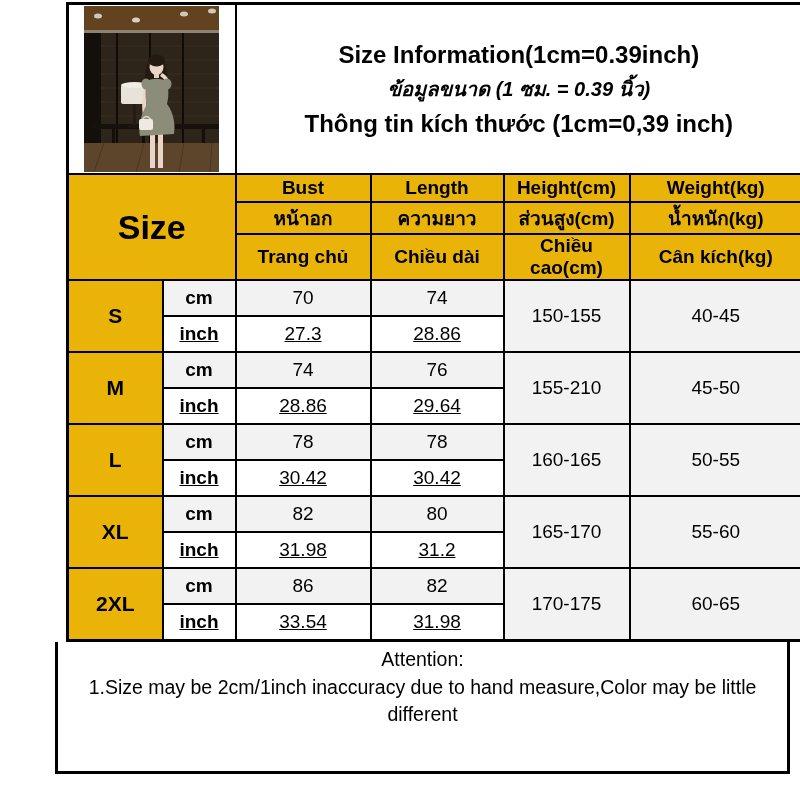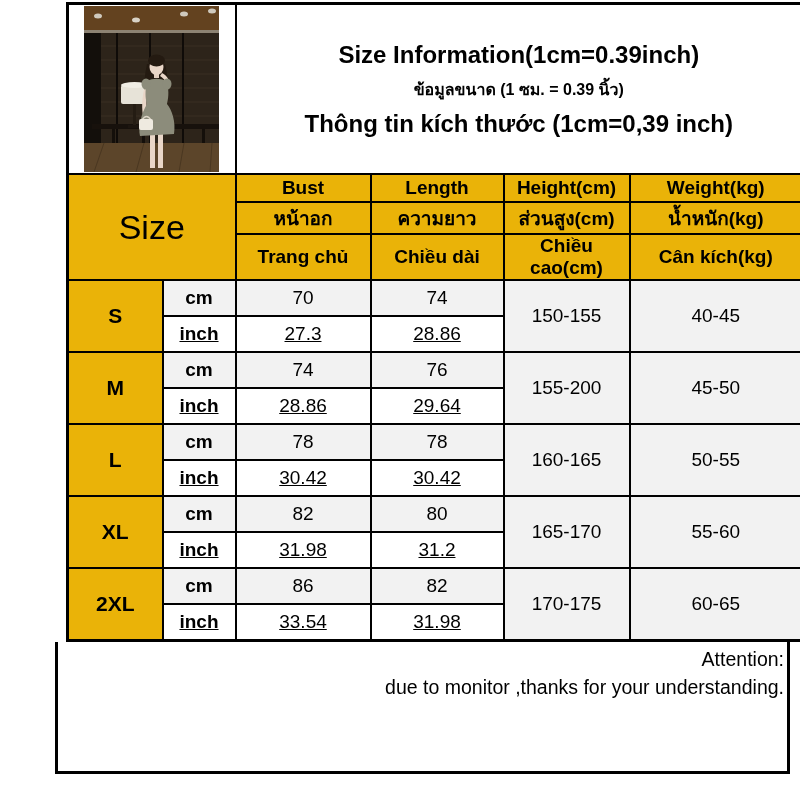--- a/index.html
+++ b/index.html
@@ -21,30 +21,30 @@
   .lgray{background:#f2f2f2;}
   .white{background:#ffffff;text-decoration:underline;}
   .r-top td{height:168px;}
   .r-h td{height:26px;}
   .r-d td{height:34px;}
   .photo-td{background:#ffffff;}
   .photo-wrap{display:flex;align-items:center;justify-content:center;}
   .title-td{background:#ffffff;}
   .title-block{display:flex;flex-direction:column;align-items:center;justify-content:center;gap:9px;}
   .title-en,.title-vi{font-size:24px;font-weight:bold;line-height:26px;}
-  .title-th{font-size:16px;font-weight:bold;line-height:25px;}
-  .size-big{font-size:34px;font-weight:normal;}
+  .title-th{font-size:20px;font-weight:bold;line-height:25px;font-style:italic;}
+  .size-big{font-size:34px;font-weight:bold;}
   .hcell{font-size:19px;font-weight:bold;}
   .size-letter{font-size:21px;font-weight:bold;}
   .unit{font-size:19px;font-weight:bold;}
   .val{font-size:19px;font-weight:normal;}
   .attention-box{
     border:3px solid #000;border-top:none;
     min-height:125px;padding:4px 3px 0 3px;
-    font-size:19.5px;line-height:27.5px;text-align:right;
+    font-size:19.5px;line-height:27.5px;text-align:center;
     background:#ffffff;
   }
 </style>
 </head>
 <body>
 
 <div class="canvas">
   <div class="sheet">
     <table class="size-table">
       <colgroup>
@@ -167,21 +167,21 @@
         <td class="white unit">inch</td>
         <td class="white val">27.3</td>
         <td class="white val">28.86</td>
       </tr>
 
       <tr class="r-d">
         <td rowspan="2" class="gray size-letter">M</td>
         <td class="lgray unit">cm</td>
         <td class="lgray val">74</td>
         <td class="lgray val">76</td>
-        <td rowspan="2" class="lgray val">155-200</td>
+        <td rowspan="2" class="lgray val">155-210</td>
         <td rowspan="2" class="lgray val">45-50</td>
       </tr>
       <tr class="r-d">
         <td class="white unit">inch</td>
         <td class="white val">28.86</td>
         <td class="white val">29.64</td>
       </tr>
 
       <tr class="r-d">
         <td rowspan="2" class="gray size-letter">L</td>
@@ -222,16 +222,16 @@
       <tr class="r-d">
         <td class="white unit">inch</td>
         <td class="white val">33.54</td>
         <td class="white val">31.98</td>
       </tr>
     </tbody>
       </table>
 
     <div class="attention-box">
       <div>Attention:</div>
-      <div>due to monitor ,thanks for your understanding.</div>
+      <div>1.Size may be 2cm/1inch inaccuracy due to hand measure,Color may be little different</div>
     </div>
   </div>
 </div>
 
 </body></html>

